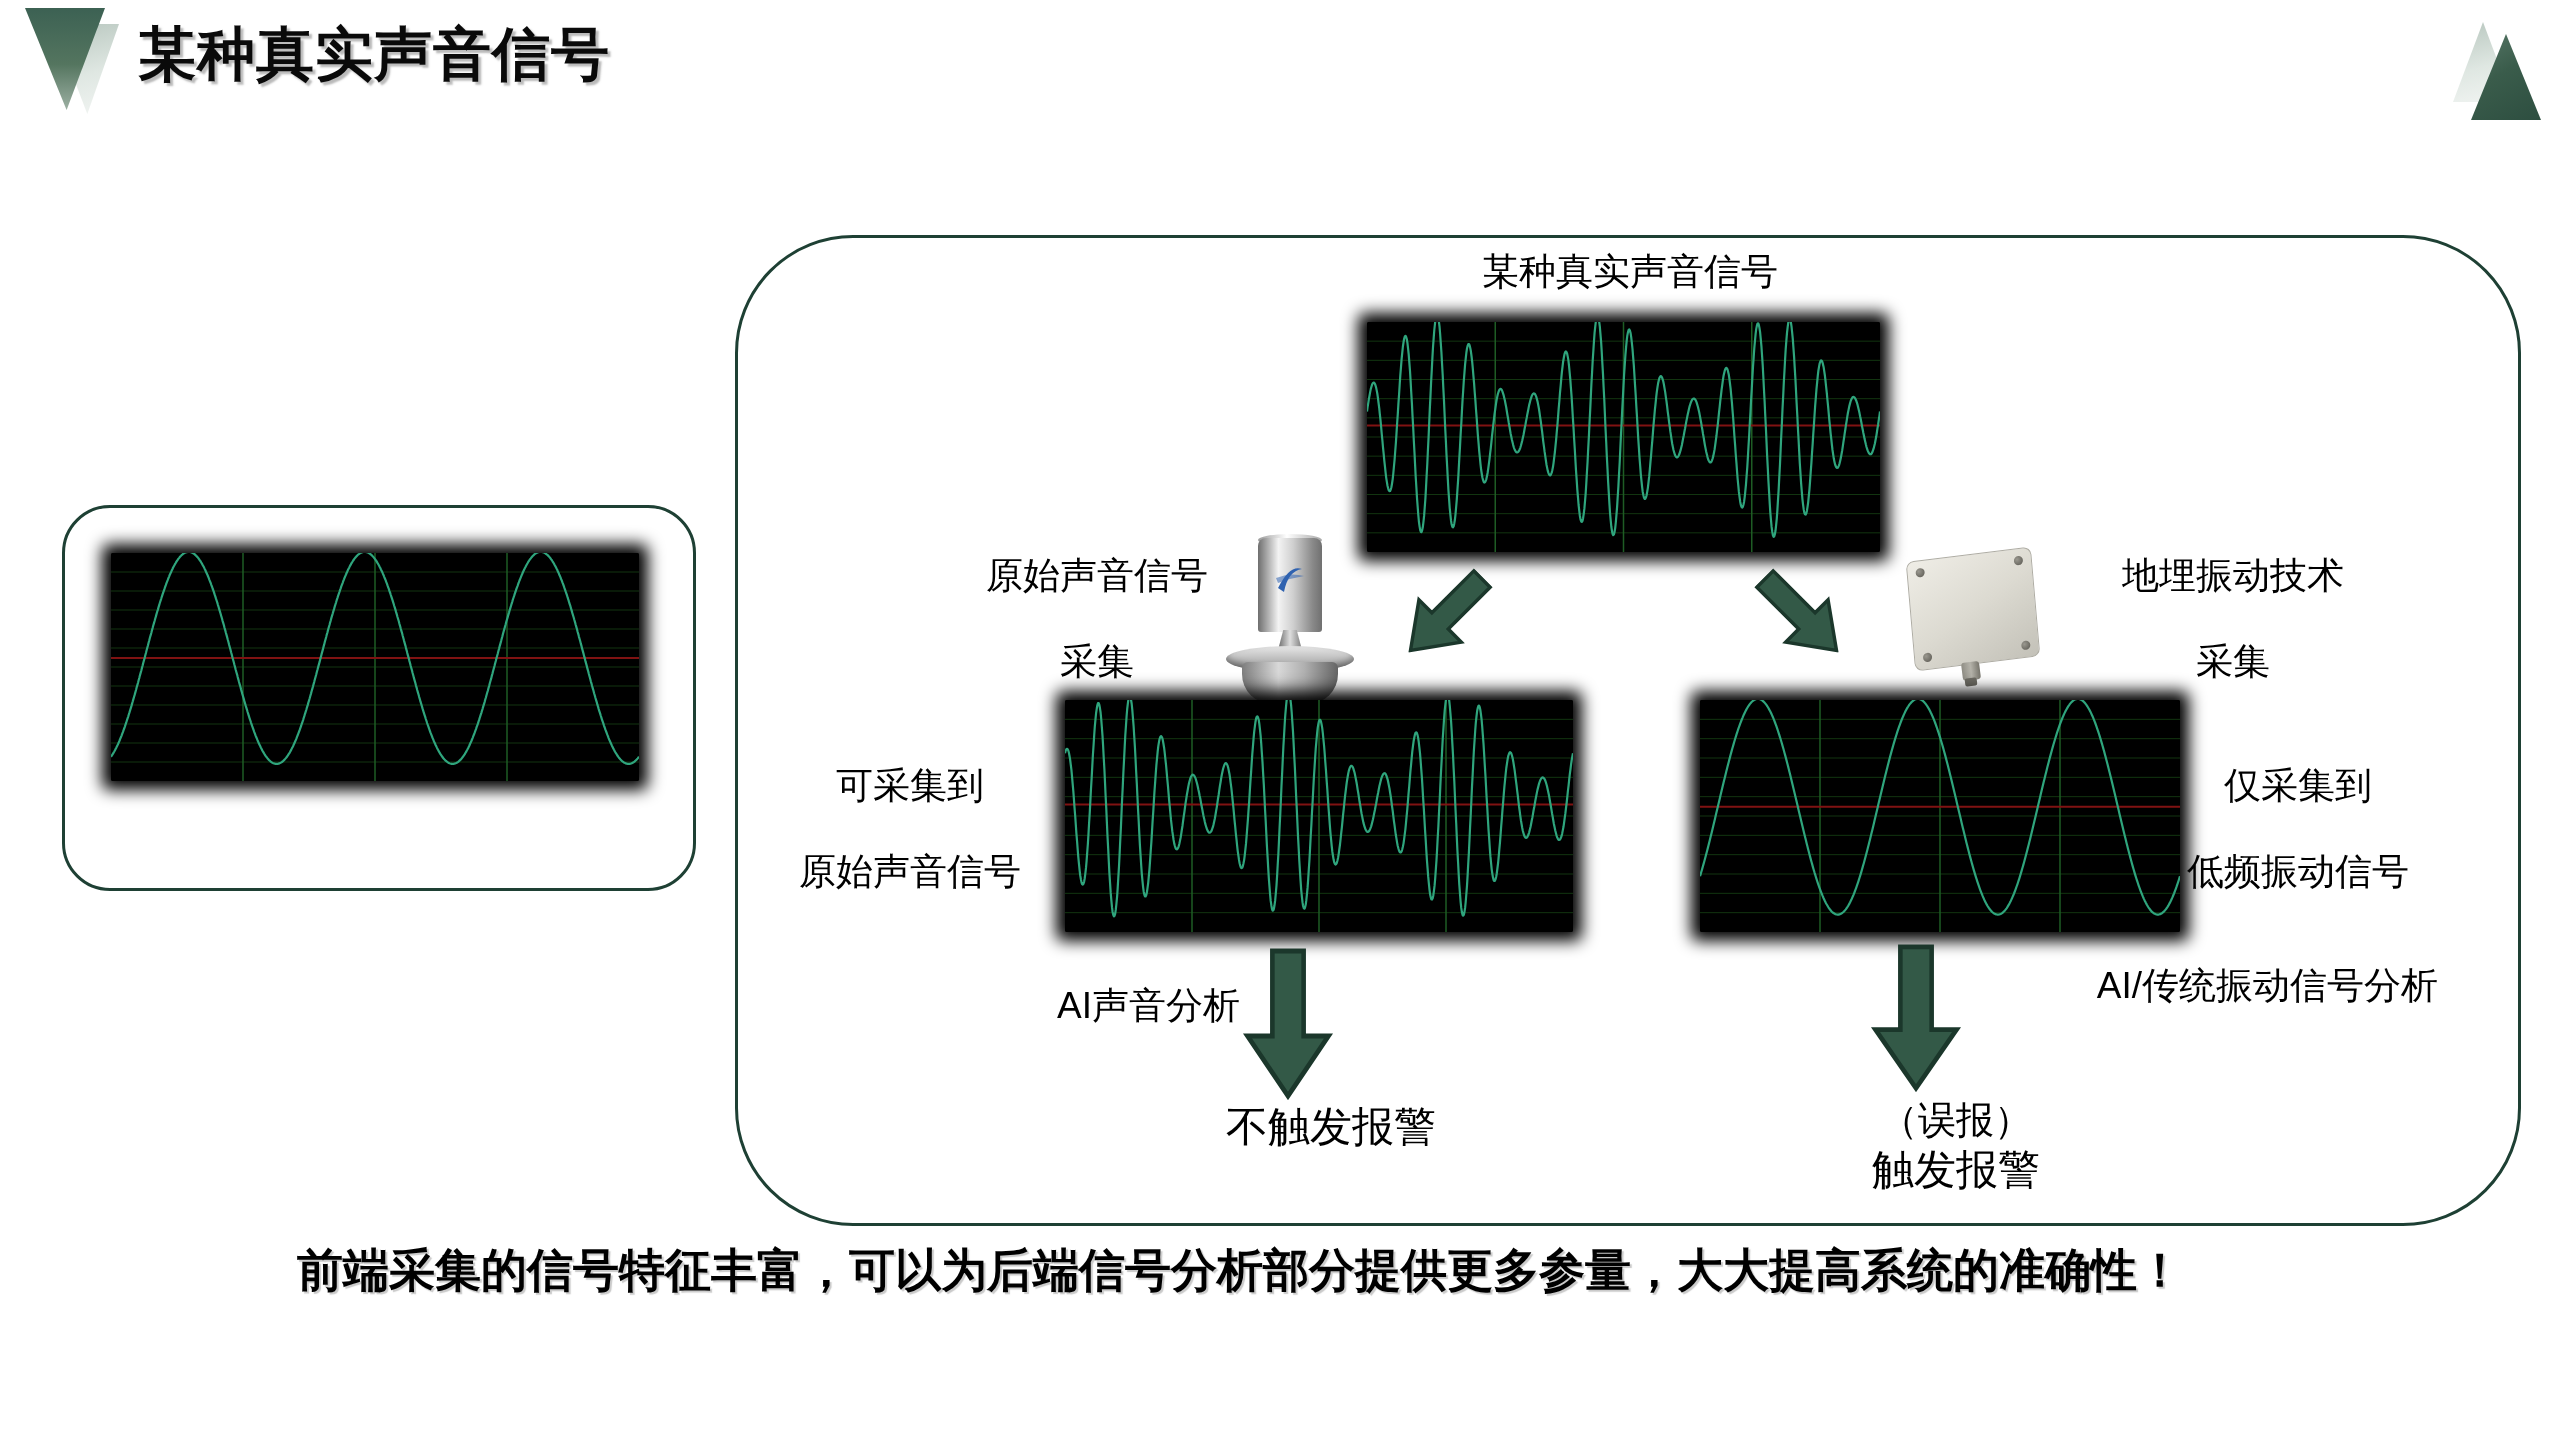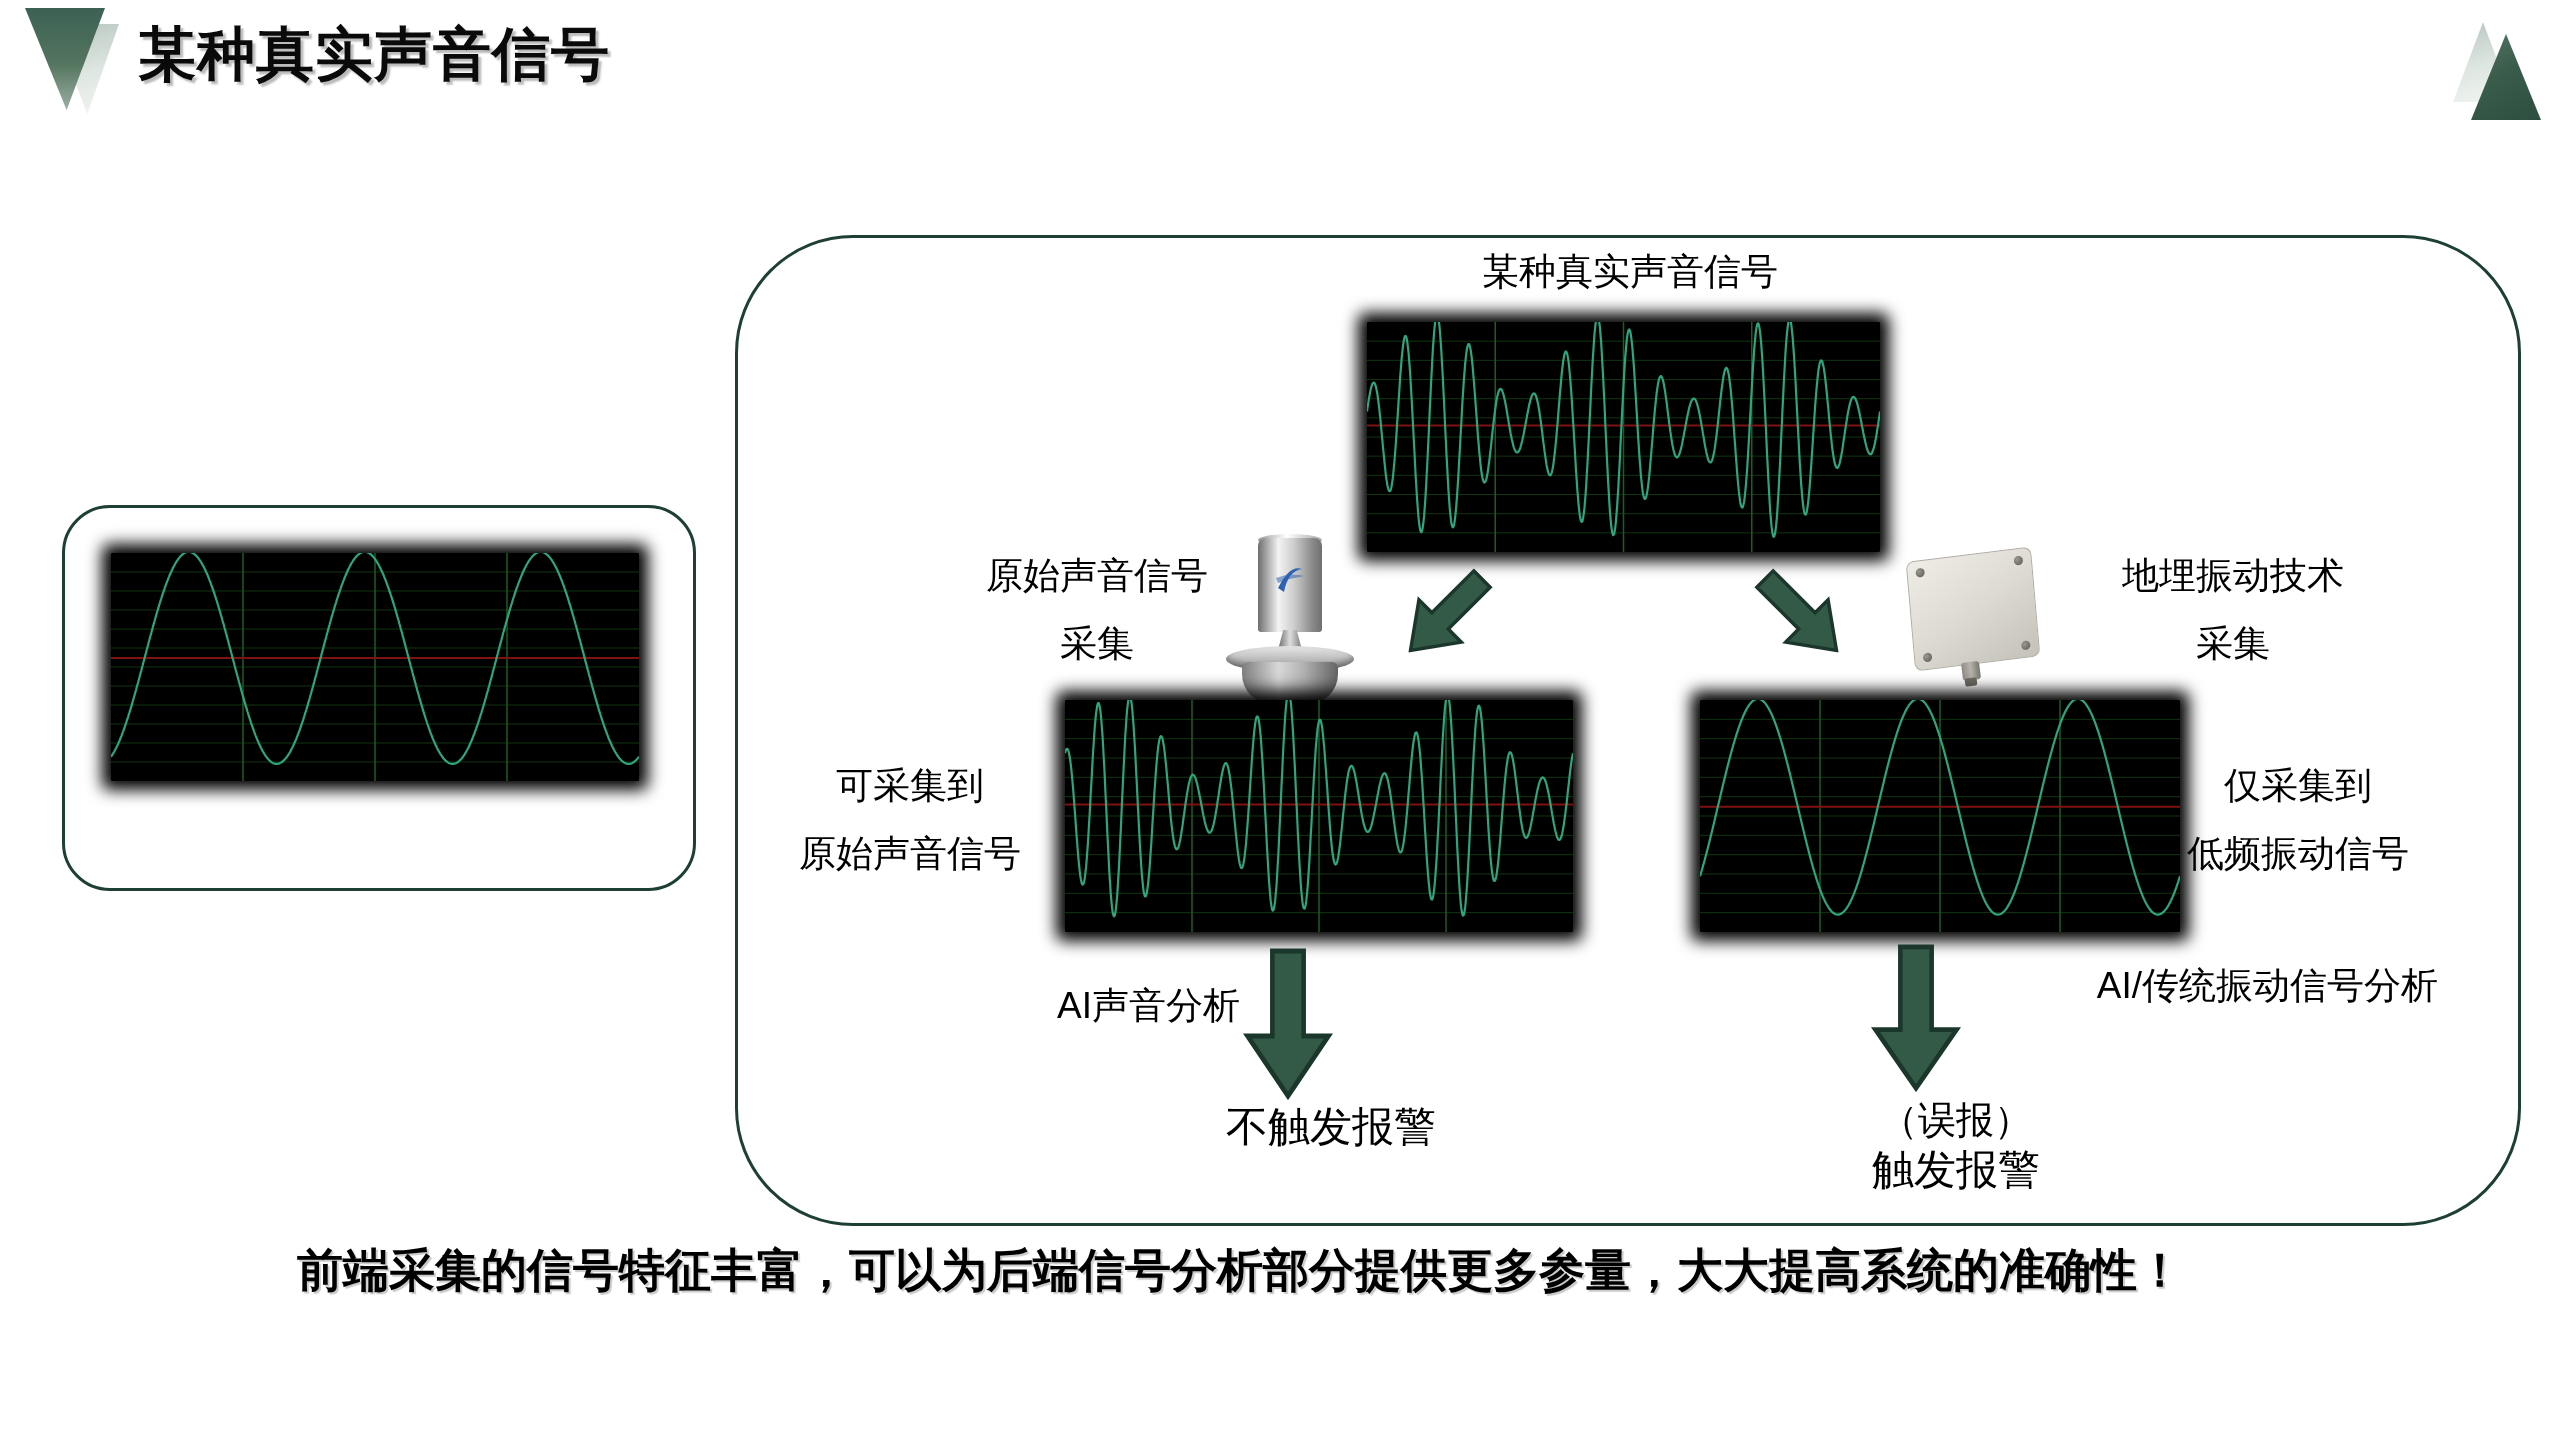--- a/index.html
+++ b/index.html
@@ -33,21 +33,21 @@
   }
 
   
   .scope{background:#000;box-shadow:0 0 16px 9px #000;border-radius:2px;display:block;}
 
   
   .lbl{font-size:37px;line-height:48px;white-space:nowrap;text-align:right;}
   .lbl-center{text-align:center;}
   .lbl-right{text-align:right;}
   .two-line span{display:block;}
-  .two-line .l2{margin-top:20px;}
+  .two-line .l2{margin-top:40px;font-family:Liberation Mono, monospace;}
   .caption{left:0;right:0;bottom:26px;text-align:center;font-size:40px;}
   .outcome{font-size:42px;line-height:50px;text-align:center;white-space:nowrap;}
   .summary{
     left:0;top:1240px;width:2480px;text-align:center;font-size:46px;font-weight:bold;
     text-shadow:2px 2px 1px rgba(150,150,150,.5);
   }
 
   
   .arrow-wrap{display:flex;align-items:center;justify-content:center;}
   .arrow-svg polygon{fill:var(--arrow-fill);stroke:var(--arrow-stroke);stroke-width:5;}

